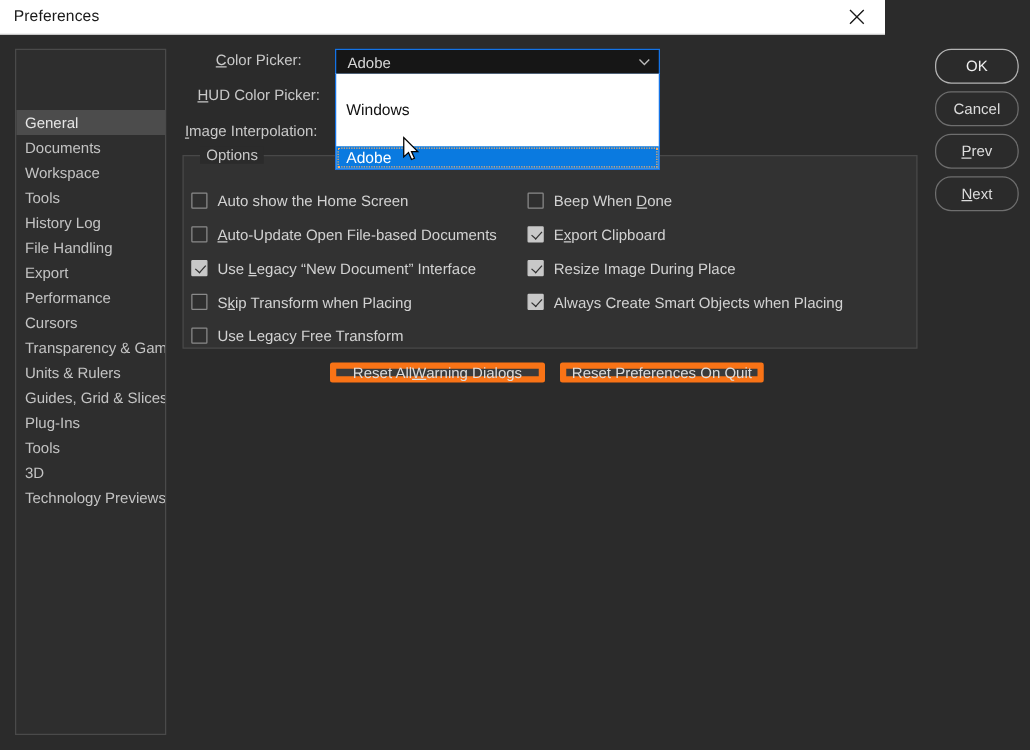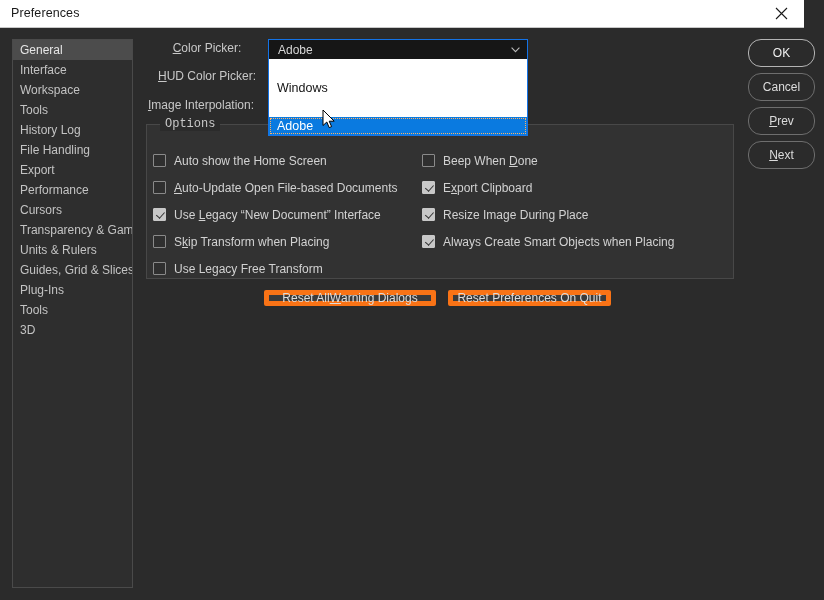--- a/index.html
+++ b/index.html
@@ -12,21 +12,21 @@
     height: 600px;
     overflow: hidden;
     font-family: "Liberation Sans", sans-serif;
     -webkit-font-smoothing: antialiased;
   }
 
   
   .titlebar {
     position: absolute;
     left: 0; top: 0;
-    width: 804px; height: 28px;
+    width: 708px; height: 28px;
     background: #ffffff;
     border-bottom: 1px solid #c8c8c8;
     box-sizing: border-box;
   }
   .titlebar-text {
     position: absolute;
     left: 11px; top: 6px;
     font-size: 12.5px;
     color: #1a1a1a;
     letter-spacing: 0.1px;
@@ -65,20 +65,21 @@
     line-height: 20px;
     padding-left: 7px;
     font-size: 12px;
     color: #c3c3c3;
     white-space: nowrap;
     cursor: default;
   }
   .side-item.selected {
     background: #4c4c4c;
     color: #e6e6e6;
+    margin-top: 48px;
   }
   .form-label {
     position: absolute;
     right: 0;
     top: 2px;
     font-size: 12px;
     color: #c8c8c8;
     white-space: nowrap;
     text-align: center;
   }
@@ -162,21 +163,20 @@
     box-sizing: border-box;
   }
   .group-title {
     position: absolute;
     left: 160px; top: 89px;
     padding: 0 5px;
     background: #2b2b2b;
     font-size: 12px;
     color: #c8c8c8;
     z-index: 5;
-    font-family: Liberation Mono, monospace;
   }
   .checks-left {
     position: absolute;
     left: 153px; top: 119px;
     width: 270px;
   }
   .checks-right {
     position: absolute;
     left: 422px; top: 119px;
     width: 300px;
@@ -273,34 +273,35 @@
     <svg width="13" height="13" viewBox="0 0 13 13">
       <path d="M1 1 L12 12 M12 1 L1 12" stroke="#1a1a1a" stroke-width="1.1" fill="none"></path>
     </svg>
   </div>
 </div>
 
 <div class="dialog-body">
 
   <div class="sidebar" id="sidebarList">
       <div class="side-item selected"><span>General</span></div>
-      <div class="side-item"><span>Interface</span></div>
+      <div class="side-item"><span>Documents</span></div>
       <div class="side-item"><span>Workspace</span></div>
       <div class="side-item"><span>Tools</span></div>
       <div class="side-item"><span>History Log</span></div>
       <div class="side-item"><span>File Handling</span></div>
       <div class="side-item"><span>Export</span></div>
       <div class="side-item"><span>Performance</span></div>
       <div class="side-item"><span>Cursors</span></div>
       <div class="side-item"><span>Transparency &amp; Gamut</span></div>
       <div class="side-item"><span>Units &amp; Rulers</span></div>
       <div class="side-item"><span>Guides, Grid &amp; Slices</span></div>
       <div class="side-item"><span>Plug-Ins</span></div>
       <div class="side-item"><span>Tools</span></div>
       <div class="side-item"><span>3D</span></div>
+      <div class="side-item"><span>Technology Previews</span></div>
     </div>
 
   <div class="form-label lbl-row1" id="lblColorPicker"><u>C</u>olor Picker:</div>
 
   <div class="form-label lbl-row2" id="lblHudColorPicker"><u>H</u>UD Color Picker:</div>
 
   <div class="form-label lbl-row3" id="lblImageInterp"><u>I</u>mage Interpolation:</div>
 
   <div class="combo focused" id="colorPickerCombo">
     <span class="combo-text">Adobe</span>

